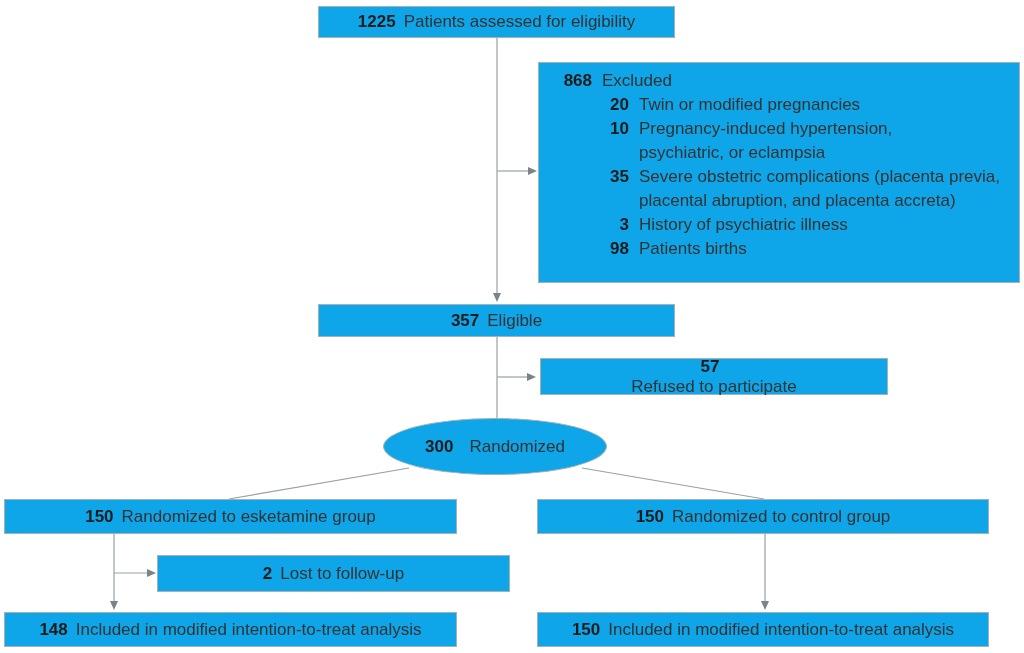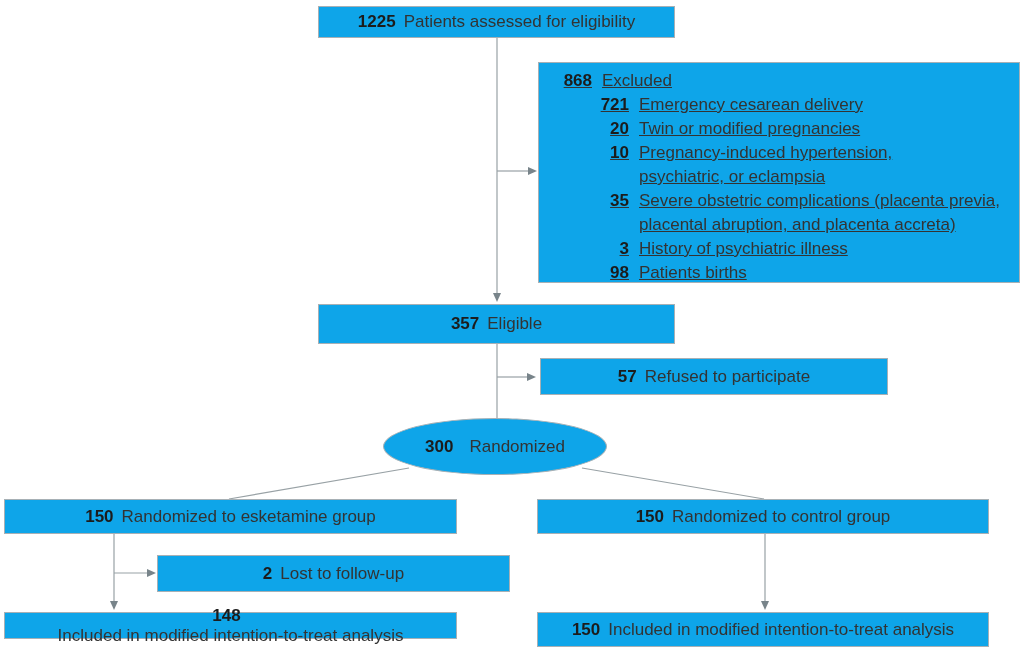--- a/index.html
+++ b/index.html
@@ -12,21 +12,21 @@
   .node {
     position:absolute; background:#0ea5e9; border:1px solid #a7b0b5;
     box-sizing:border-box; font-size:17px; color:#333333;
   }
   .center {
     display:flex; align-items:center; justify-content:center;
     text-align:center; line-height:1.15;
   }
   .num { font-weight:bold; color:#1c1c1c; margin-right:8px; white-space:nowrap; }
   .ellipse { border-radius:50%;gap:8px; }
-  .excluded { padding:6px 8px 0 10px;text-decoration:underline; }
+  .excluded { padding:6px 8px 0 10px; }
   .ex-row { display:flex; align-items:flex-start; line-height:24px; }
   .ex-num { flex:none; width:80px; text-align:right; font-weight:bold; color:#1c1c1c; }
   .ex-num-main { flex:none; width:43px; text-align:right; font-weight:bold; color:#1c1c1c; }
   .ex-text { margin-left:10px; white-space:pre-line; }
 </style>
 </head>
 <body>
 
 <div class="canvas">
 
@@ -53,24 +53,20 @@
     <span class="num">1225</span>
     <span>Patients assessed for eligibility</span>
   </div>
 
   <div class="node excluded" style="left:538px; top:62px; width:482px; height:221px;">
     <div class="ex-row">
       <span class="ex-num-main">868</span>
       <span class="ex-text">Excluded</span>
     </div>
     <div class="ex-row">
-      <span class="ex-num">721</span>
-      <span class="ex-text">Emergency cesarean delivery</span>
-    </div>
-    <div class="ex-row">
       <span class="ex-num">20</span>
       <span class="ex-text">Twin or modified pregnancies</span>
     </div>
     <div class="ex-row">
       <span class="ex-num">10</span>
       <span class="ex-text">Pregnancy-induced hypertension,
 psychiatric, or eclampsia</span>
     </div>
     <div class="ex-row">
       <span class="ex-num">35</span>
@@ -80,26 +76,26 @@
     <div class="ex-row">
       <span class="ex-num">3</span>
       <span class="ex-text">History of psychiatric illness</span>
     </div>
     <div class="ex-row">
       <span class="ex-num">98</span>
       <span class="ex-text">Patients births</span>
     </div>
   </div>
 
-  <div class="node center" style="left:318px; top:304px; width:357px; height:40px;">
+  <div class="node center" style="left:318px; top:304px; width:357px; height:33px;">
     <span class="num">357</span>
     <span>Eligible</span>
   </div>
 
-  <div class="node center" style="left:540px; top:358px; width:348px; height:37px;">
+  <div class="node center" style="left:540px; top:358px; width:348px; height:37px;flex-direction:column;">
     <span class="num">57</span>
     <span>Refused to participate</span>
   </div>
 
   <div class="node center ellipse" style="left:383px; top:418px; width:224px; height:57px;">
     <span class="num">300</span>
     <span>Randomized</span>
   </div>
 
   <div class="node center" style="left:4px; top:499px; width:453px; height:35px;">
@@ -110,21 +106,21 @@
   <div class="node center" style="left:537px; top:499px; width:452px; height:35px;">
     <span class="num">150</span>
     <span>Randomized to control group</span>
   </div>
 
   <div class="node center" style="left:157px; top:555px; width:353px; height:37px;">
     <span class="num">2</span>
     <span>Lost to follow-up</span>
   </div>
 
-  <div class="node center" style="left:4px; top:612px; width:453px; height:27px;flex-direction:column;">
+  <div class="node center" style="left:4px; top:612px; width:453px; height:35px;">
     <span class="num">148</span>
     <span>Included in modified intention-to-treat analysis</span>
   </div>
 
   <div class="node center" style="left:537px; top:612px; width:452px; height:35px;">
     <span class="num">150</span>
     <span>Included in modified intention-to-treat analysis</span>
   </div>
 
 </div>

